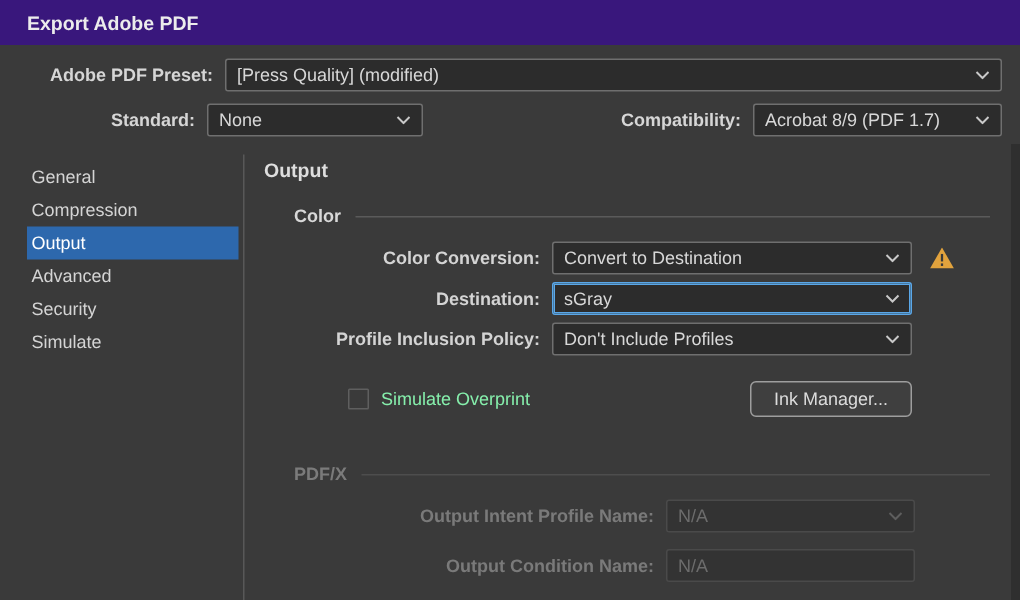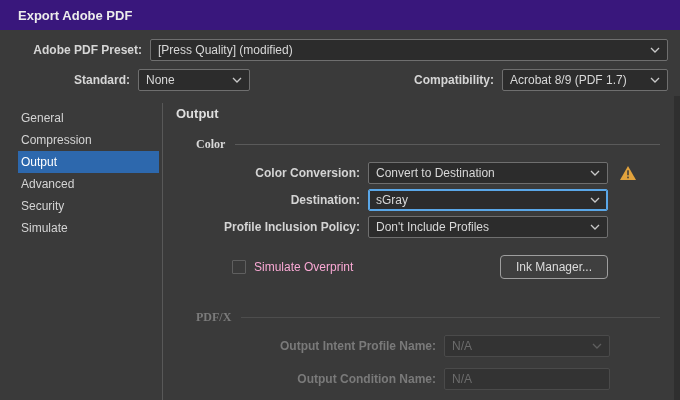--- a/index.html
+++ b/index.html
@@ -26,35 +26,35 @@
 
   .sidebar{position:absolute;left:18px;top:107px;width:141px;}
   .side-item{height:22px;line-height:22px;padding-left:3px;color:#d4d4d4;cursor:default;white-space:nowrap;}
   .side-item.selected{background:var(--selection);color:#ffffff;}
   .vline{position:absolute;left:162px;top:103px;bottom:0;width:1px;background:#585858;}
   .right-strip{position:absolute;right:0;top:96px;bottom:0;width:6px;background:#2f2f2f;}
 
   .content{position:absolute;left:176px;top:106px;right:20px;}
   .panel-title{font-size:13px;font-weight:bold;color:#dedede;margin-bottom:16px;}
   .group-head{display:flex;align-items:center;margin-bottom:10px;}
-  .group-title{font-weight:bold;color:#d8d8d8;margin-left:20px;margin-right:10px;white-space:nowrap;font-family:Liberation Serif, serif;}
+  .group-title{font-weight:bold;color:#d8d8d8;margin-left:20px;margin-right:10px;white-space:nowrap;}
   .group-head .hline{flex:1;height:1px;background:#5a5a5a;}
   .group.disabled .group-title{color:#7b7b7b;}
   .group.disabled .hline{background:#4d4d4d;}
 
   .frow{display:flex;align-items:center;height:22px;margin-bottom:5px;}
   .flabel{flex:0 0 auto;width:184px;text-align:right;padding-right:8px;font-weight:600;color:#d4d4d4;white-space:nowrap;}
   .flabel2{flex:0 0 auto;width:260px;text-align:right;padding-right:8px;font-weight:600;color:#7a7a7a;white-space:nowrap;}
   .w240{width:240px;flex:0 0 auto;}
   .w166{width:166px;flex:0 0 auto;}
   .warn{margin-left:12px;flex:0 0 auto;display:flex;align-items:center;}
 
   .cb-row{display:flex;align-items:center;margin-top:18px;height:22px;padding-left:56px;}
   .checkbox{width:12px;height:12px;border:1px solid #5f5f5f;background:transparent;border-radius:1px;margin-right:8px;flex:0 0 auto;}
-  .cb-label{color:#f9a8d4;}
+  .cb-label{color:#86efac;}
   .btn{height:22px;padding:0 15px;margin-right:52px;background:#3f3f3f;border:1px solid #9e9e9e;border-radius:4px;color:#dcdcdc;display:flex;align-items:center;cursor:default;white-space:nowrap;}
 
   .group.pdfx{margin-top:32px;}
   .group.pdfx .frow{margin-bottom:11px;}
 </style>
 </head>
 <body>
 
 <div class="dialog">
 
@@ -67,21 +67,21 @@
     <div class="select grow">
       <span class="sel-text">[Press Quality] (modified)</span>
       <svg class="chev" viewBox="0 0 10 6" width="10" height="6">
           <polyline points="1,1 5,5 9,1" fill="none" stroke="currentColor" stroke-width="1.3"></polyline>
         </svg>
     </div>
   </div>
 
   <div class="row2">
     <span class="toplbl">Standard:</span>
-    <div class="select" style="width:112px;flex:0 0 auto;">
+    <div class="select" style="width:144px;flex:0 0 auto;">
       <span class="sel-text">None</span>
       <svg class="chev" viewBox="0 0 10 6" width="10" height="6">
           <polyline points="1,1 5,5 9,1" fill="none" stroke="currentColor" stroke-width="1.3"></polyline>
         </svg>
     </div>
     <span class="spacer"></span>
     <span class="toplbl auto" style="padding-right:8px;">Compatibility:</span>
     <div class="select w166">
       <span class="sel-text">Acrobat 8/9 (PDF 1.7)</span>
       <svg class="chev" viewBox="0 0 10 6" width="10" height="6">

